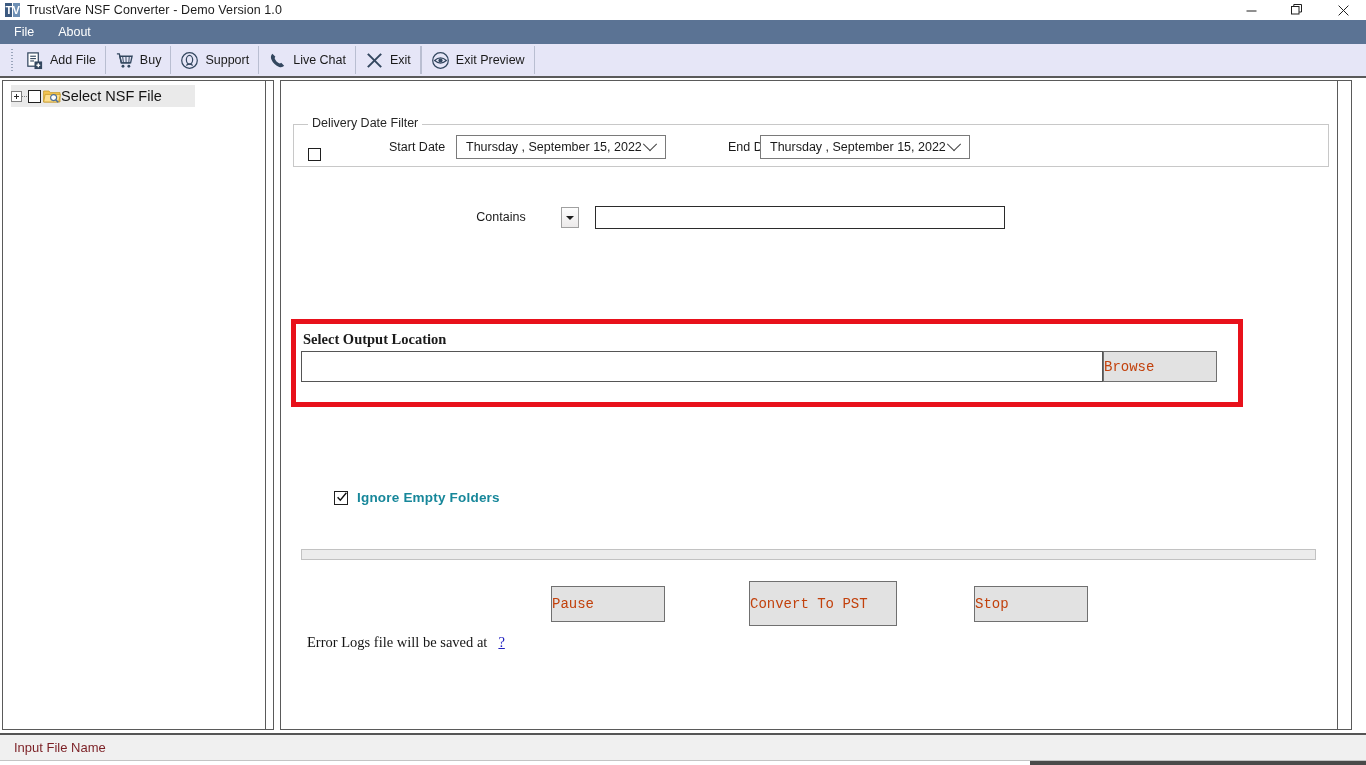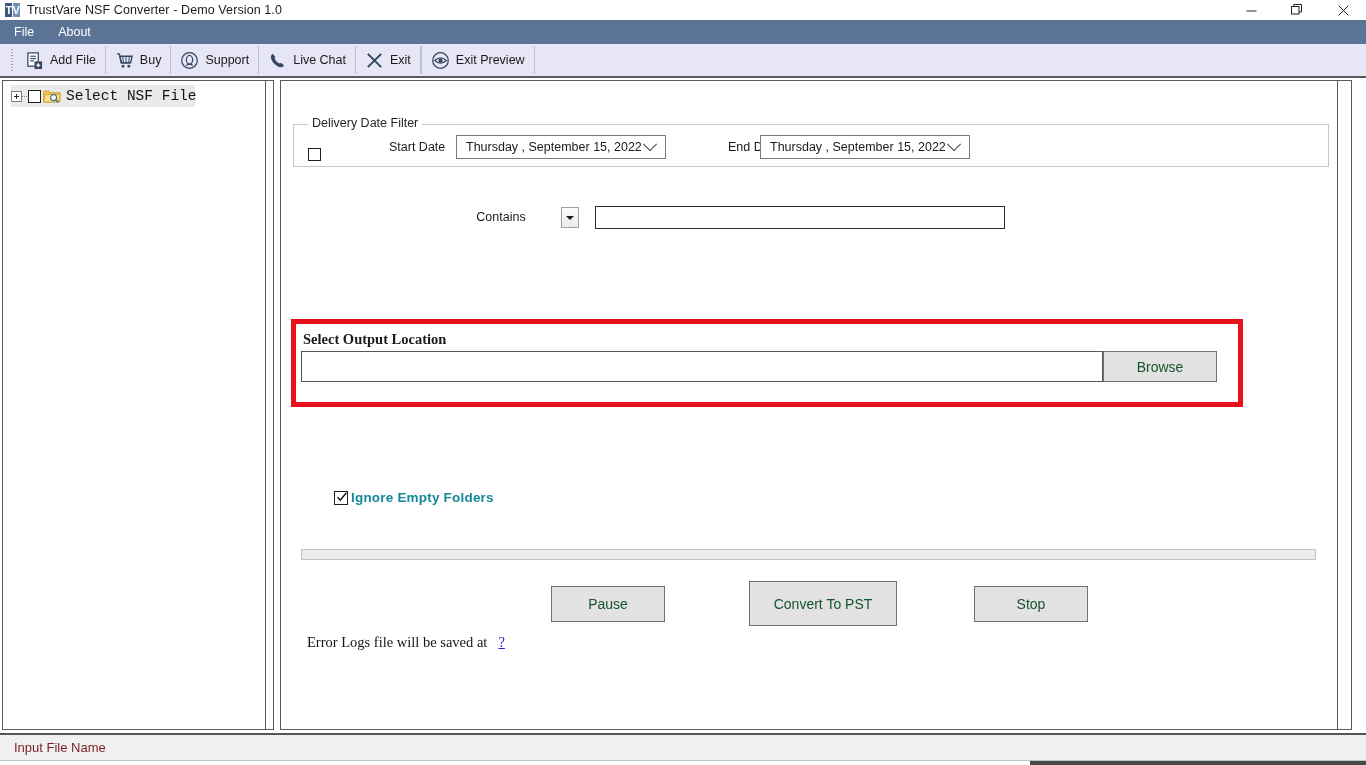--- a/index.html
+++ b/index.html
@@ -156,23 +156,21 @@
     border: 1px solid #1f1f1f;
     background: #fff;
     flex: 0 0 auto;
     margin-left: 1px;
     box-sizing: border-box;
   }
   #tree-folder-icon { width: 18px; height: 15px; margin-left: 2px; flex:0 0 auto; }
   #tree-label {
     font-size: 14.5px;
     color: #141414;
-    margin-left: 5px;
-    white-space: nowrap;
-    font-family: Liberation Mono, monospace;
+    white-space: nowrap;
   }
   
   #left-scroll-strip {
     position: absolute;
     right: 0; top: 0;
     width: 8px; height: 100%;
     background: #ffffff;
     border-left: 1px solid #5a5a5a;
     box-sizing: border-box;
   }
@@ -291,38 +289,37 @@
     font-weight: bold;
   }
 
   
   .btn {
     border: 1px solid #707070;
     background: #e2e2e2;
     box-sizing: border-box;
     display: flex;
     align-items: center;
-    justify-content: center;
-    font-family: Liberation Sans, sans-serif;
+    font-family: Liberation Mono, monospace;
     font-size: 14px;
-    color: #14532d;
+    color: #c2410c;
   }
 
   #progressbar {
     position: absolute;
     border: 1px solid #c2c2c2;
     background: #ececec;
     box-sizing: border-box;
   }
 
   #ignore-row {
     position: absolute;
     display: flex;
     align-items: center;
-    gap: 3px;
+    gap: 9px;
   }
   #ignore-label {
     font-family: "Liberation Sans", sans-serif;
     font-weight: bold;
     font-size: 13.5px;
     color: #17879a;
     letter-spacing: 0.2px;
     white-space: nowrap;
   }
   .chk-mark {

